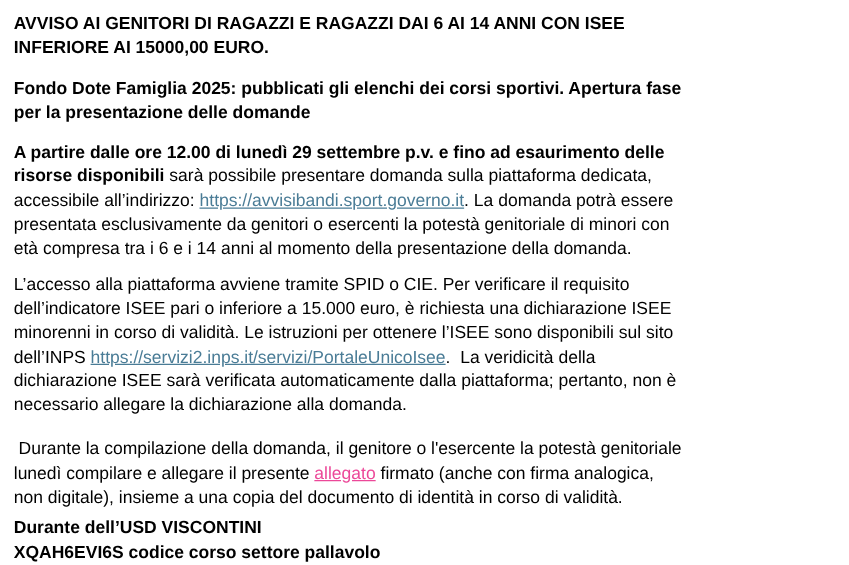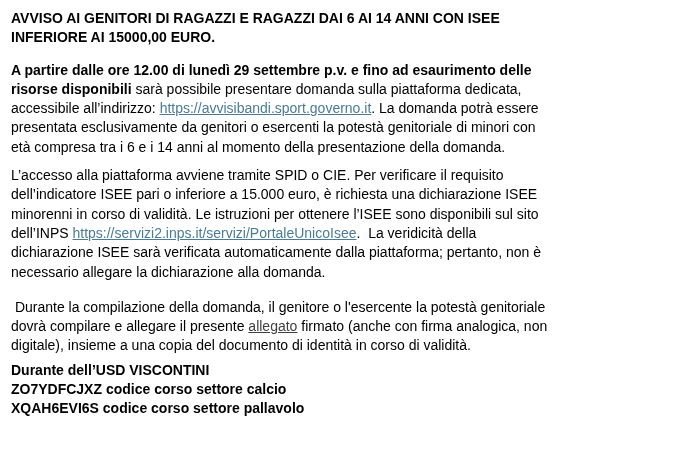--- a/index.html
+++ b/index.html
@@ -41,26 +41,26 @@
   }
   .codes div { white-space: pre-wrap; }
 </style>
 </head>
 <body style="background: rgb(255, 255, 255);">
 
 <div class="doc" style="color: rgb(0, 0, 0);">
 
   <p class="para bold m13"><span>AVVISO AI GENITORI DI RAGAZZI E RAGAZZI DAI 6 AI 14 ANNI CON ISEE INFERIORE AI 15000,00 EURO.</span></p>
 
+  <p class="para bold m13"><span>Fondo Dote Famiglia 2025: pubblicati gli elenchi dei corsi sportivi. Apertura fase per la presentazione delle domande</span></p>
 
   <p class="para m9"><span class="emph">A partire dalle ore 12.00 di lunedì 29 settembre p.v. e fino ad esaurimento delle risorse disponibili</span><span> sarà possibile presentare domanda sulla piattaforma dedicata, accessibile all’indirizzo: </span><a class="link" style="color: rgb(74, 124, 150);">https://avvisibandi.sport.governo.it</a><span>. La domanda potrà essere presentata esclusivamente da genitori o esercenti la potestà genitoriale di minori con età compresa tra i 6 e i 14 anni al momento della presentazione della domanda.</span></p>
 
   <p class="para m0"><span>L’accesso alla piattaforma avviene tramite SPID o CIE. Per verificare il requisito dell’indicatore ISEE pari o inferiore a 15.000 euro, è richiesta una dichiarazione ISEE minorenni in corso di validità. Le istruzioni per ottenere l’ISEE sono disponibili sul sito dell’INPS </span><a class="link" style="color: rgb(74, 124, 150);">https://servizi2.inps.it/servizi/PortaleUnicoIsee</a><span>.  La veridicità della dichiarazione ISEE sarà verificata automaticamente dalla piattaforma; pertanto, non è necessario allegare la dichiarazione alla domanda.</span></p>
 
-  <p class="para m5"><span> Durante la compilazione della domanda, il genitore o l'esercente la potestà genitoriale dovrà compilare e allegare il presente </span><a class="link" style="color: #404040;">allegato</a><span> firmato (anche con firma analogica, non digitale), insieme a una copia del documento di identità in corso di validità.</span></p>
+  <p class="para m5"><span> Durante la compilazione della domanda, il genitore o l'esercente la potestà genitoriale lunedì compilare e allegare il presente </span><a class="link" style="color: #ec4899;">allegato</a><span> firmato (anche con firma analogica, non digitale), insieme a una copia del documento di identità in corso di validità.</span></p>
 
   <div class="codes bold">
     <div>Durante dell’USD VISCONTINI</div>
-    <div>ZO7YDFCJXZ codice corso settore calcio</div>
     <div>XQAH6EVI6S codice corso settore pallavolo</div>
   </div>
 
 </div>
 
 </body></html>

